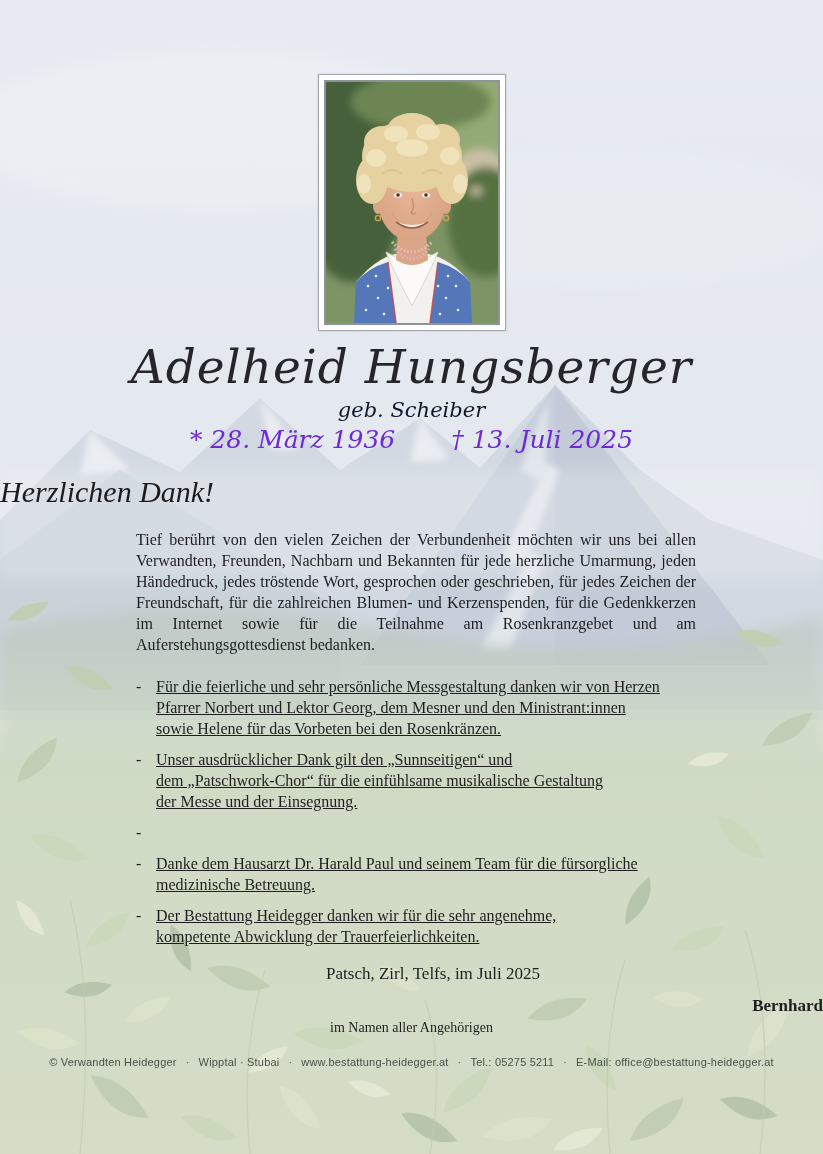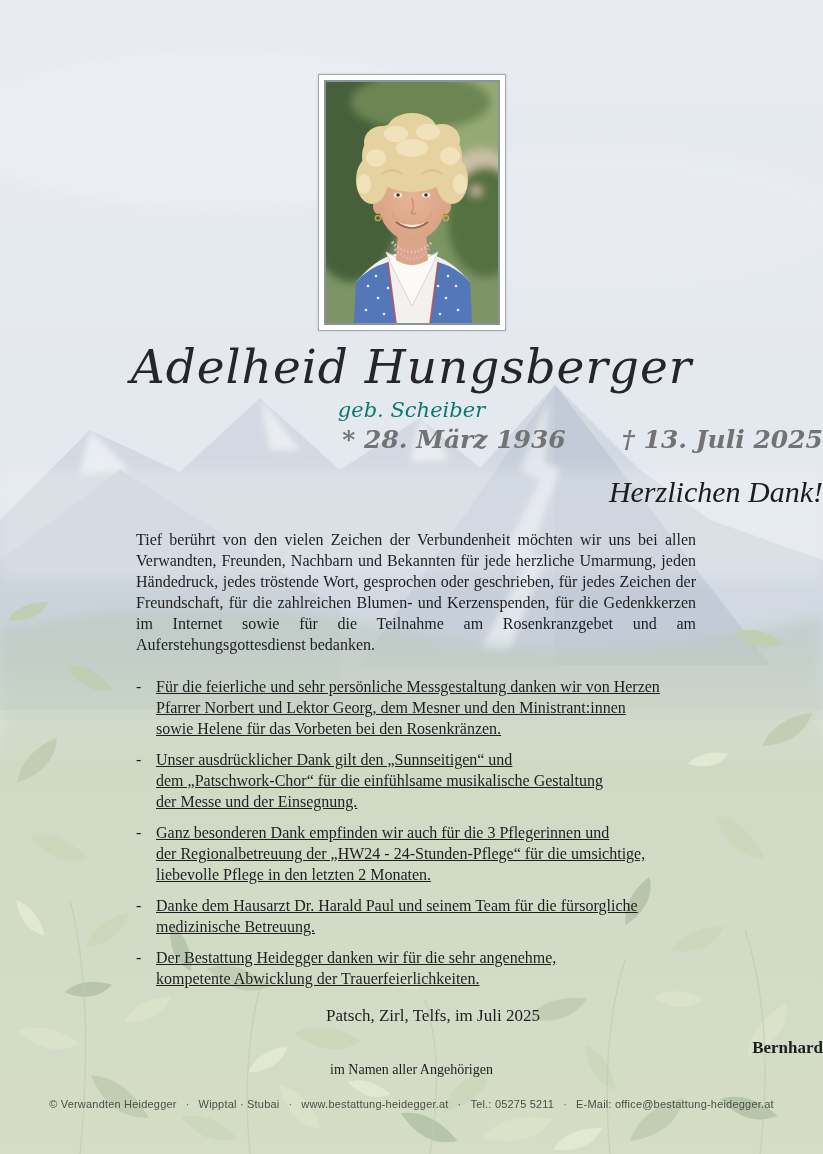--- a/index.html
+++ b/index.html
@@ -26,29 +26,29 @@
   .photo svg{display:block;width:100%;height:100%;}
 
   
   .name{
     margin:6px 0 0 0;text-align:center;
     font-family:"DejaVu Serif", serif;font-style:italic;font-weight:normal;
     font-size:47px;line-height:60px;color:#26262a;letter-spacing:1px;
   }
   .maiden{
     text-align:center;font-family:"DejaVu Serif", serif;font-style:italic;
-    font-size:21px;line-height:26px;color:#0f766e;
+    font-size:21px;line-height:26px;color:#0f172a;
   }
   .dates{
-    margin-top:2px;text-align:right;font-family:"DejaVu Serif", serif;
-    font-style:italic;font-size:25px;line-height:30px;color:#737373;font-weight:bold;
+    margin-top:2px;text-align:center;font-family:"DejaVu Serif", serif;
+    font-style:italic;font-size:25px;line-height:30px;color:#6d28d9;
   }
   .dates .date-gap{display:inline-block;width:56px;}
   .headline{
-    margin:20px 0 0 0;text-align:right;font-style:italic;font-weight:normal;
+    margin:20px 0 0 0;text-align:left;font-style:italic;font-weight:normal;
     font-size:30px;line-height:34px;color:#1c1c1e;
   }
 
   
   .textblock{width:560px;margin:0 auto 16px 136px;}
   .intro{
     margin:20px 0 0 0;font-size:16px;line-height:21px;
     text-align:justify;text-align-last:left;
   }
   .bullets{margin-top:21px;}
@@ -287,23 +287,20 @@
 sowie Helene für das Vorbeten bei den Rosenkränzen.</span>
         </div>
         <div class="bullet">
           <span class="marker">-</span>
           <span class="btext">Unser ausdrücklicher Dank gilt den „Sunnseitigen“ und
 dem „Patschwork-Chor“ für die einfühlsame musikalische Gestaltung
 der Messe und der Einsegnung.</span>
         </div>
         <div class="bullet">
           <span class="marker">-</span>
-          <span class="btext">Ganz besonderen Dank empfinden wir auch für die 3 Pflegerinnen und
-der Regionalbetreuung der „HW24 - 24-Stunden-Pflege“ für die umsichtige,
-liebevolle Pflege in den letzten 2 Monaten.</span>
         </div>
         <div class="bullet">
           <span class="marker">-</span>
           <span class="btext">Danke dem Hausarzt Dr. Harald Paul und seinem Team für die fürsorgliche
 medizinische Betreuung.</span>
         </div>
         <div class="bullet">
           <span class="marker">-</span>
           <span class="btext">Der Bestattung Heidegger danken wir für die sehr angenehme,
 kompetente Abwicklung der Trauerfeierlichkeiten.</span>

